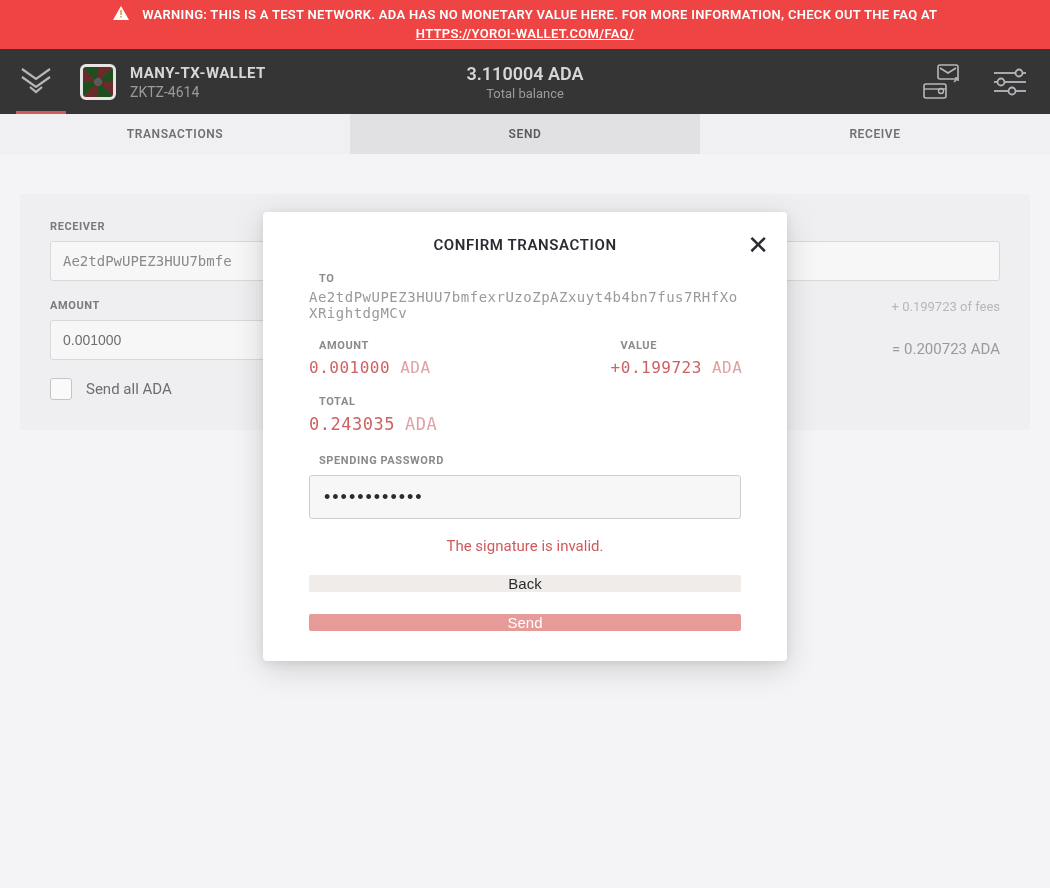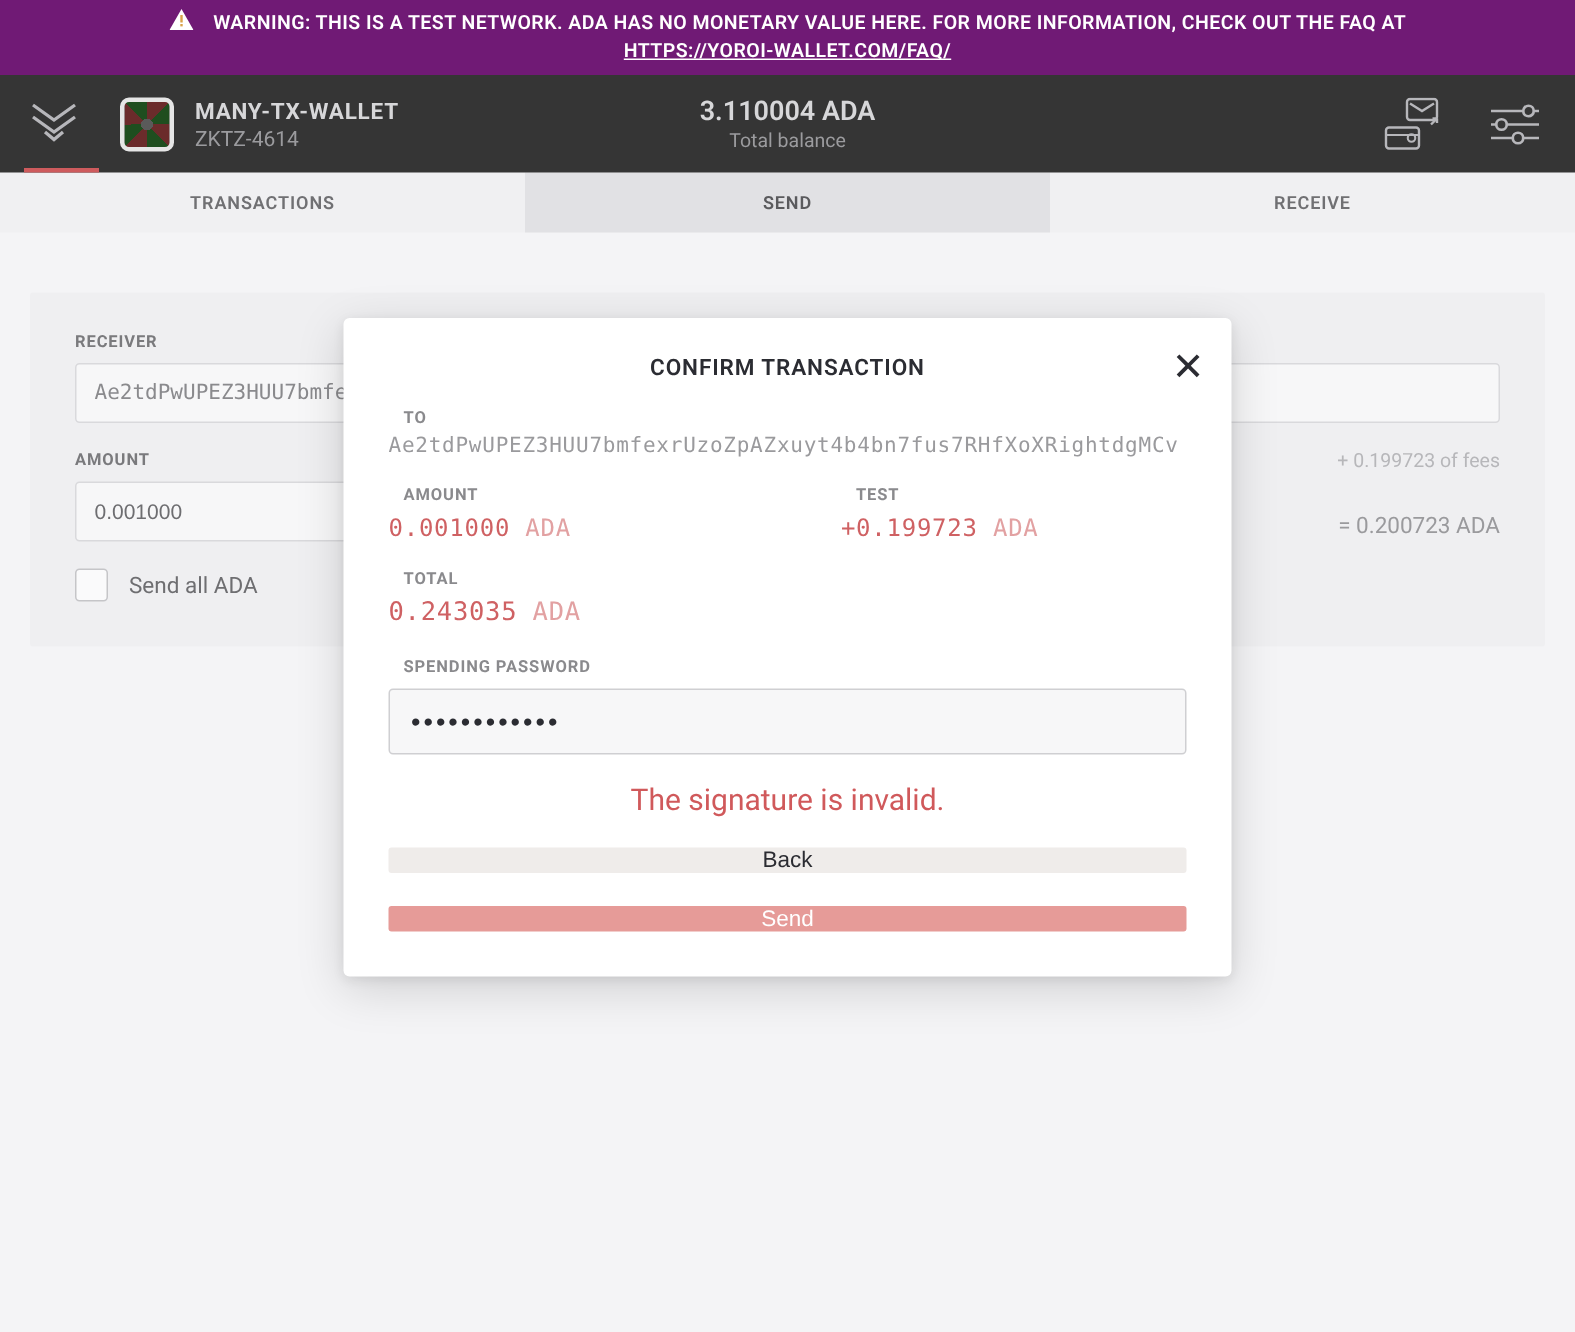--- a/index.html
+++ b/index.html
@@ -186,25 +186,25 @@
   .overlay {
     position: absolute;
     inset: 0;
     background: rgba(255,255,255,0);
   }
   .modal {
     position: absolute;
     left: 50%;
     top: 212px;
     transform: translateX(-50%);
-    width: 592px;
+    width: 524px;
     background: #fff;
     border-radius: 4px;
     box-shadow: 0 8px 32px rgba(0,0,0,0.15), 0 2px 8px rgba(0,0,0,0.08);
-    padding: 24px 30px 30px;
+    padding: 24px 46px 30px;
   }
   .modal-title {
     text-align: center;
     font-size: 15px;
     font-weight: 600;
     letter-spacing: 0.6px;
     color: #2b2c32;
     margin-bottom: 18px;
   }
   .modal-close {
@@ -259,21 +259,21 @@
     background: #f7f7f8;
     padding: 0 14px;
     font-size: 18px;
     letter-spacing: 2px;
     color: #2b2c32;
   }
 
   .err {
     text-align: center;
     color: #d0595b;
-    font-size: 20px;
+    font-size: 15px;
     margin-top: 18px;
   }
 
   .btns {
     display: flex;
     gap: 22px;
     margin-top: 20px;
     flex-direction: column;
   }
   .btn {
@@ -288,21 +288,21 @@
   .btn-back { background: #efecea; color: #2b2c32; }
   .btn-send { background: #e69b98; color: #fff; }
 
   .amount-input {
     font-family: -apple-system, BlinkMacSystemFont, sans-serif;
   }
 </style>
 </head>
 <body>
 
-<div class="warning-banner" style="background:#701a75;text-align:center;">
+<div class="warning-banner" style="background:#ef4444;text-align:center;">
   <span class="warn-icon">
     <svg width="16" height="14" viewBox="0 0 16 14">
         <path d="M8 0 L16 14 L0 14 Z" fill="#fff"></path>
         <rect x="7.2" y="4" width="1.6" height="5" fill="#daa349"></rect>
         <rect x="7.2" y="10" width="1.6" height="1.6" fill="#daa349"></rect>
       </svg>
   </span>
   <span>WARNING: THIS IS A TEST NETWORK. ADA HAS NO MONETARY VALUE HERE. FOR MORE INFORMATION, CHECK OUT THE FAQ AT</span>
   <br>
   <a href="#">HTTPS://YOROI-WALLET.COM/FAQ/</a>
@@ -390,21 +390,21 @@
 
   <div class="mgrid">
     <div class="mcol">
       <div class="mlabel">AMOUNT</div>
       <div class="mval">
         <span class="num">0.001000</span>
         <span class="cur">ADA</span>
       </div>
     </div>
     <div class="mcol" style="margin-left:100px;">
-      <div class="mlabel">TEST</div>
+      <div class="mlabel">VALUE</div>
       <div class="mval">
         <span class="num">+0.199723</span>
         <span class="cur">ADA</span>
       </div>
     </div>
   </div>
 
   <div class="mtotal">
     <div class="mlabel">TOTAL</div>
     <div class="mval">

